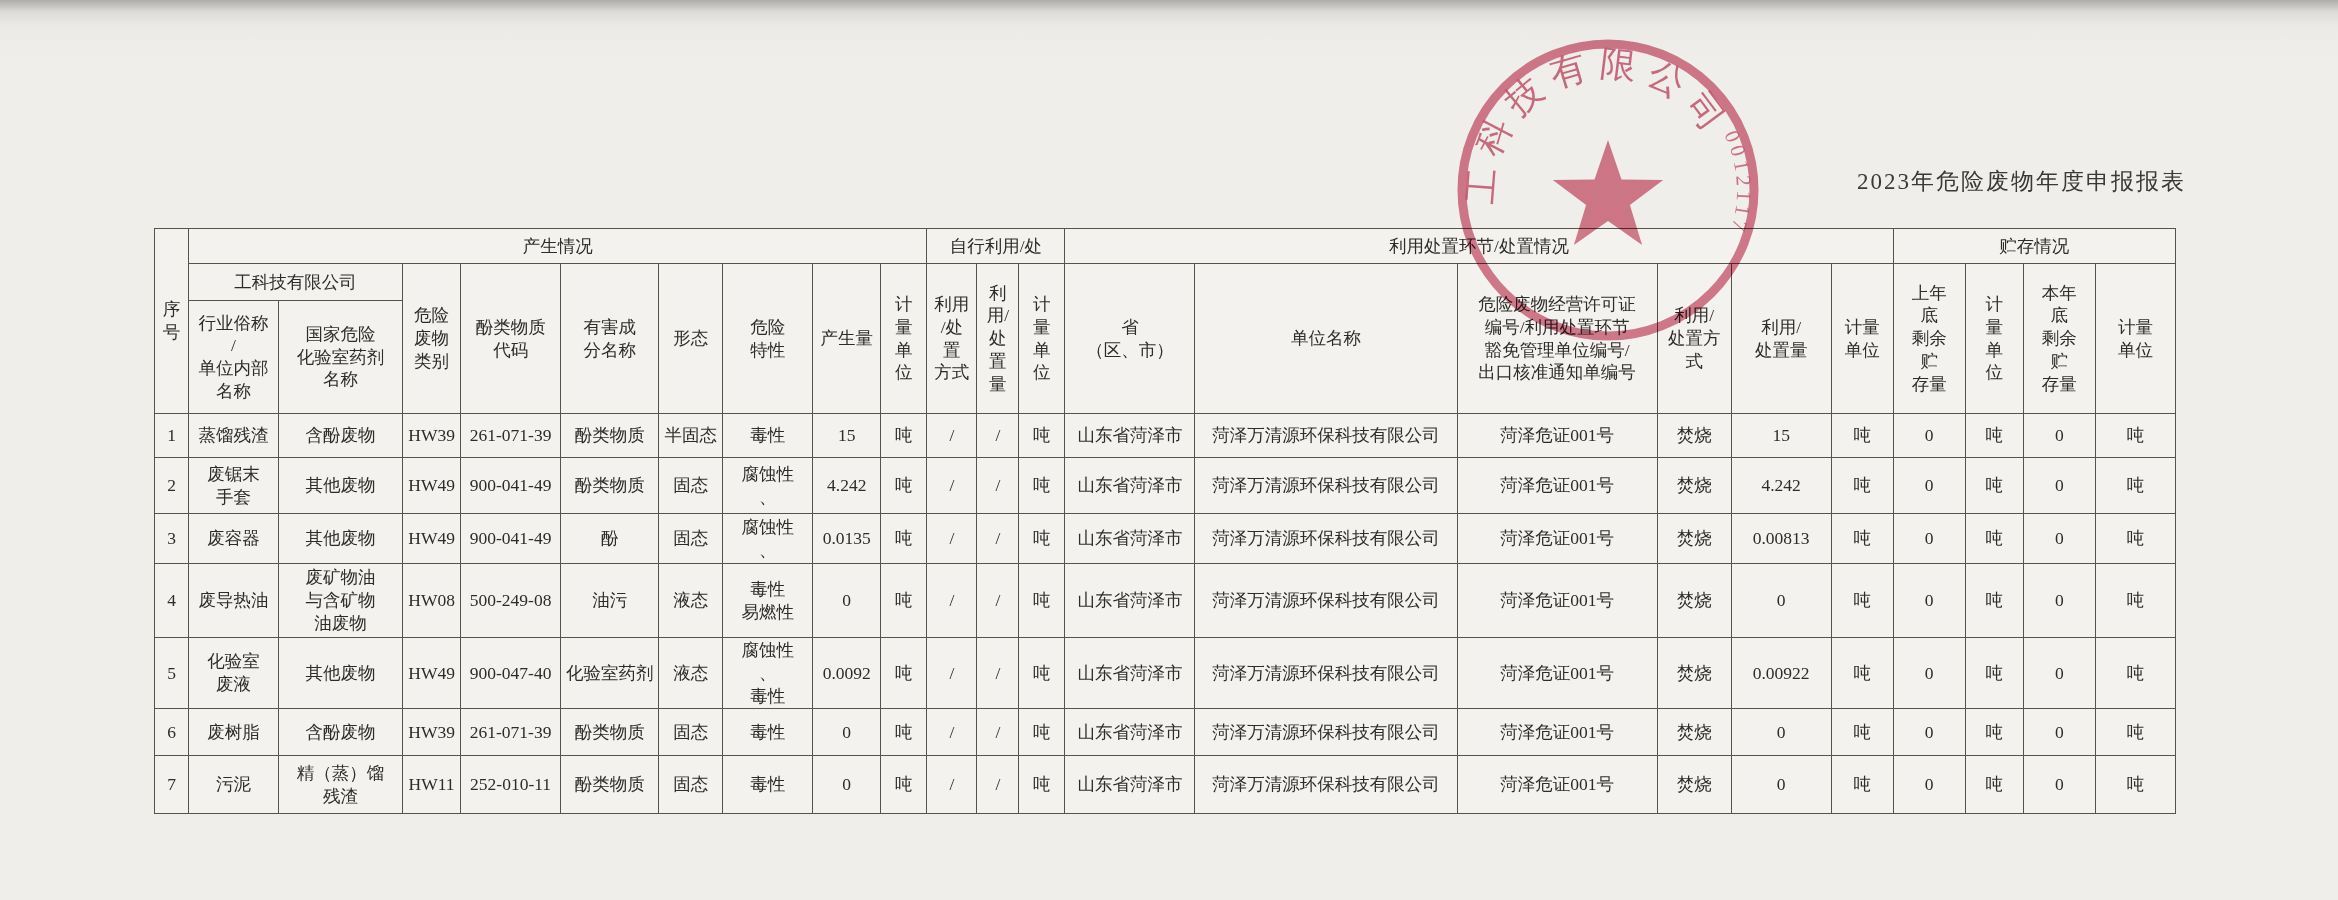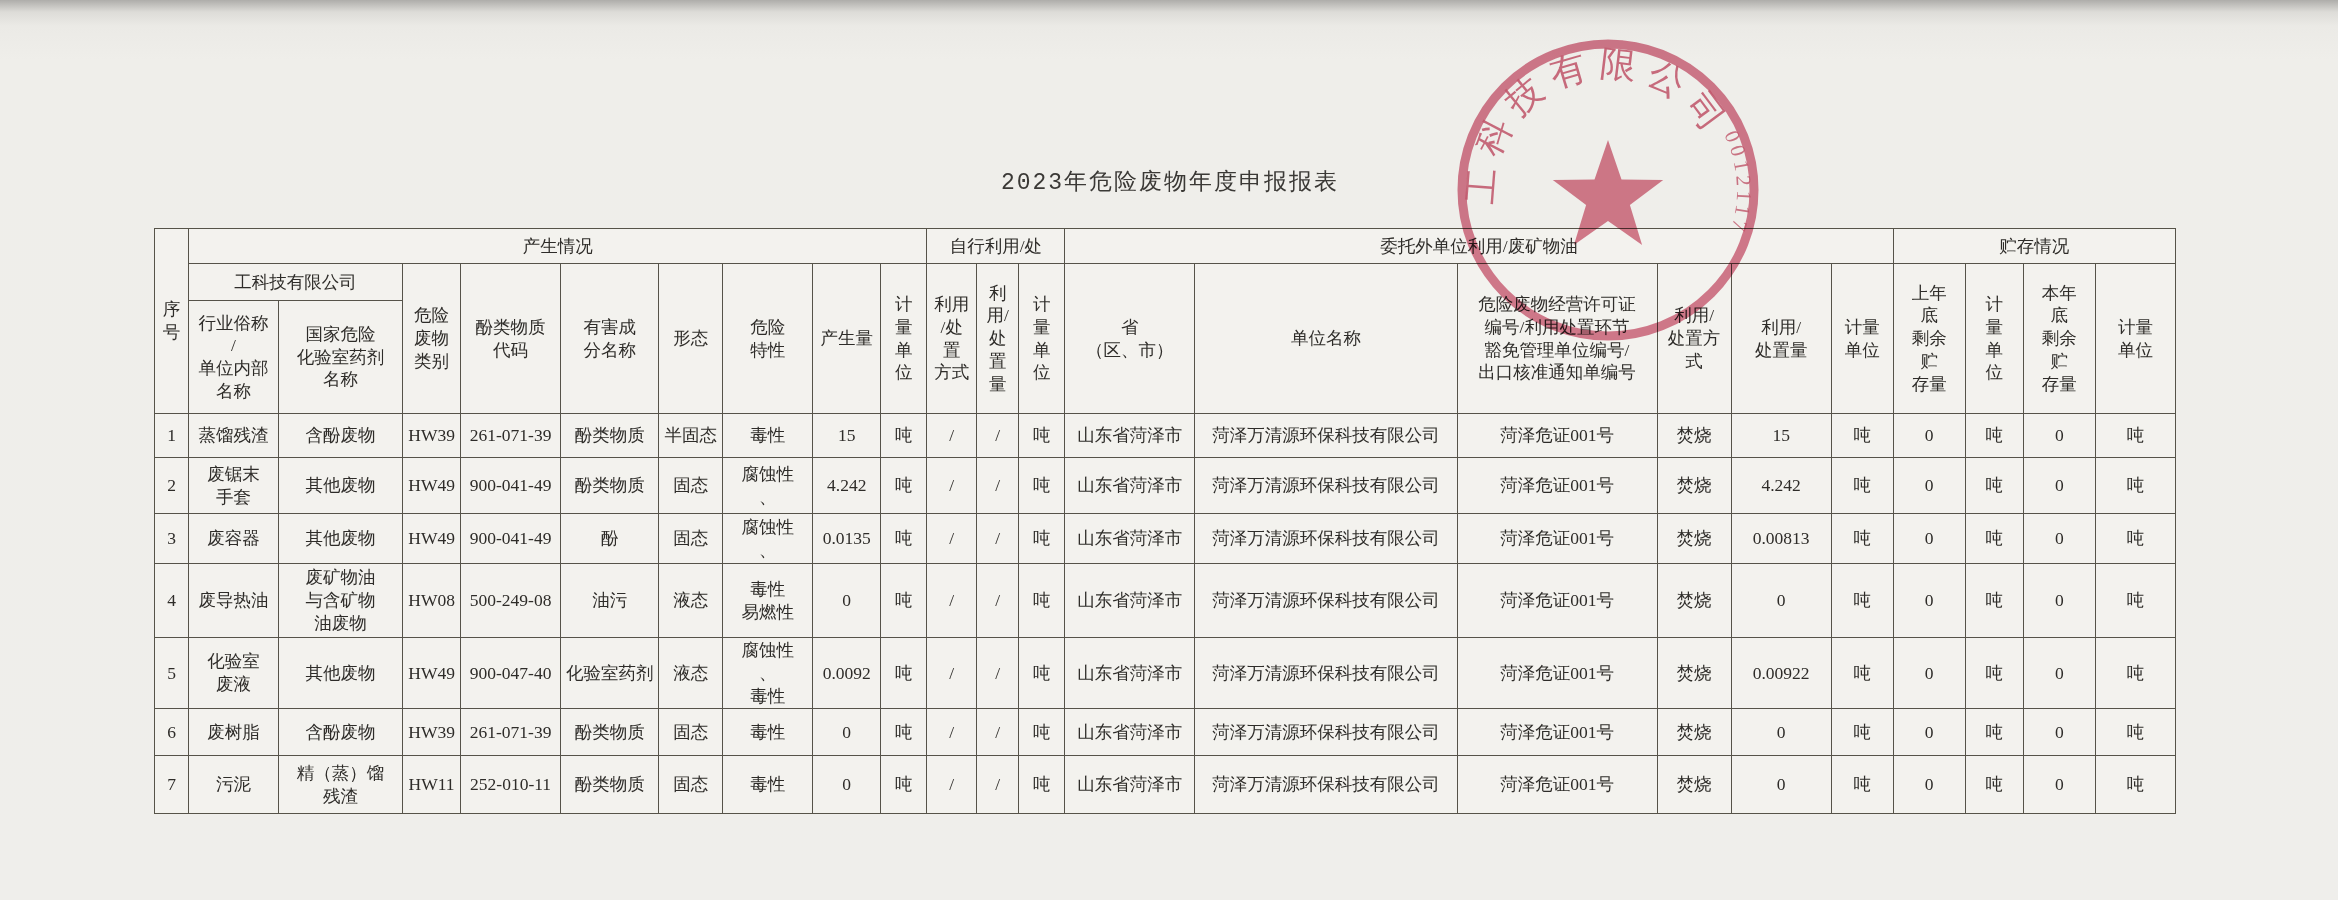--- a/index.html
+++ b/index.html
@@ -12,25 +12,24 @@
     width:2338px;
     height:900px;
     overflow:hidden;
     background:linear-gradient(180deg,#aeadaa 0px,#dddcd8 12px,#ebeae6 26px,#efeeea 60px,#efeeeb 100%);
   }
   .doc-title{
     position:absolute;
     top:166px;
     left:154px;
     width:2032px;
-    text-align:center;
+    text-align:right;
     font-size:23px;
     letter-spacing:2px;
     color:#3b3936;
-    font-family:Liberation Mono, monospace;
   }
   table.report{
     position:absolute;
     left:154px;
     top:228px;
     width:2022px;
     border-collapse:collapse;
     table-layout:fixed;
     background:#f3f2ee;
   }
@@ -95,21 +94,21 @@
         <col style="width:72px">
       <col style="width:58px">
         <col style="width:72px">
         <col style="width:80px">
     </colgroup>
     <thead>
       <tr class="h-section">
         <th rowspan="3">序号</th>
         <th colspan="9">产生情况</th>
         <th colspan="3">自行利用/处</th>
-        <th colspan="6">委托外单位利用/废矿物油</th>
+        <th colspan="6">利用处置环节/处置情况</th>
         <th colspan="4">贮存情况</th>
       </tr>
       <tr class="h-mid">
         <th colspan="2">工科技有限公司</th>
         <th rowspan="2">危险
 废物
 类别</th>
         <th rowspan="2">酚类物质
 代码</th>
         <th rowspan="2">有害成

